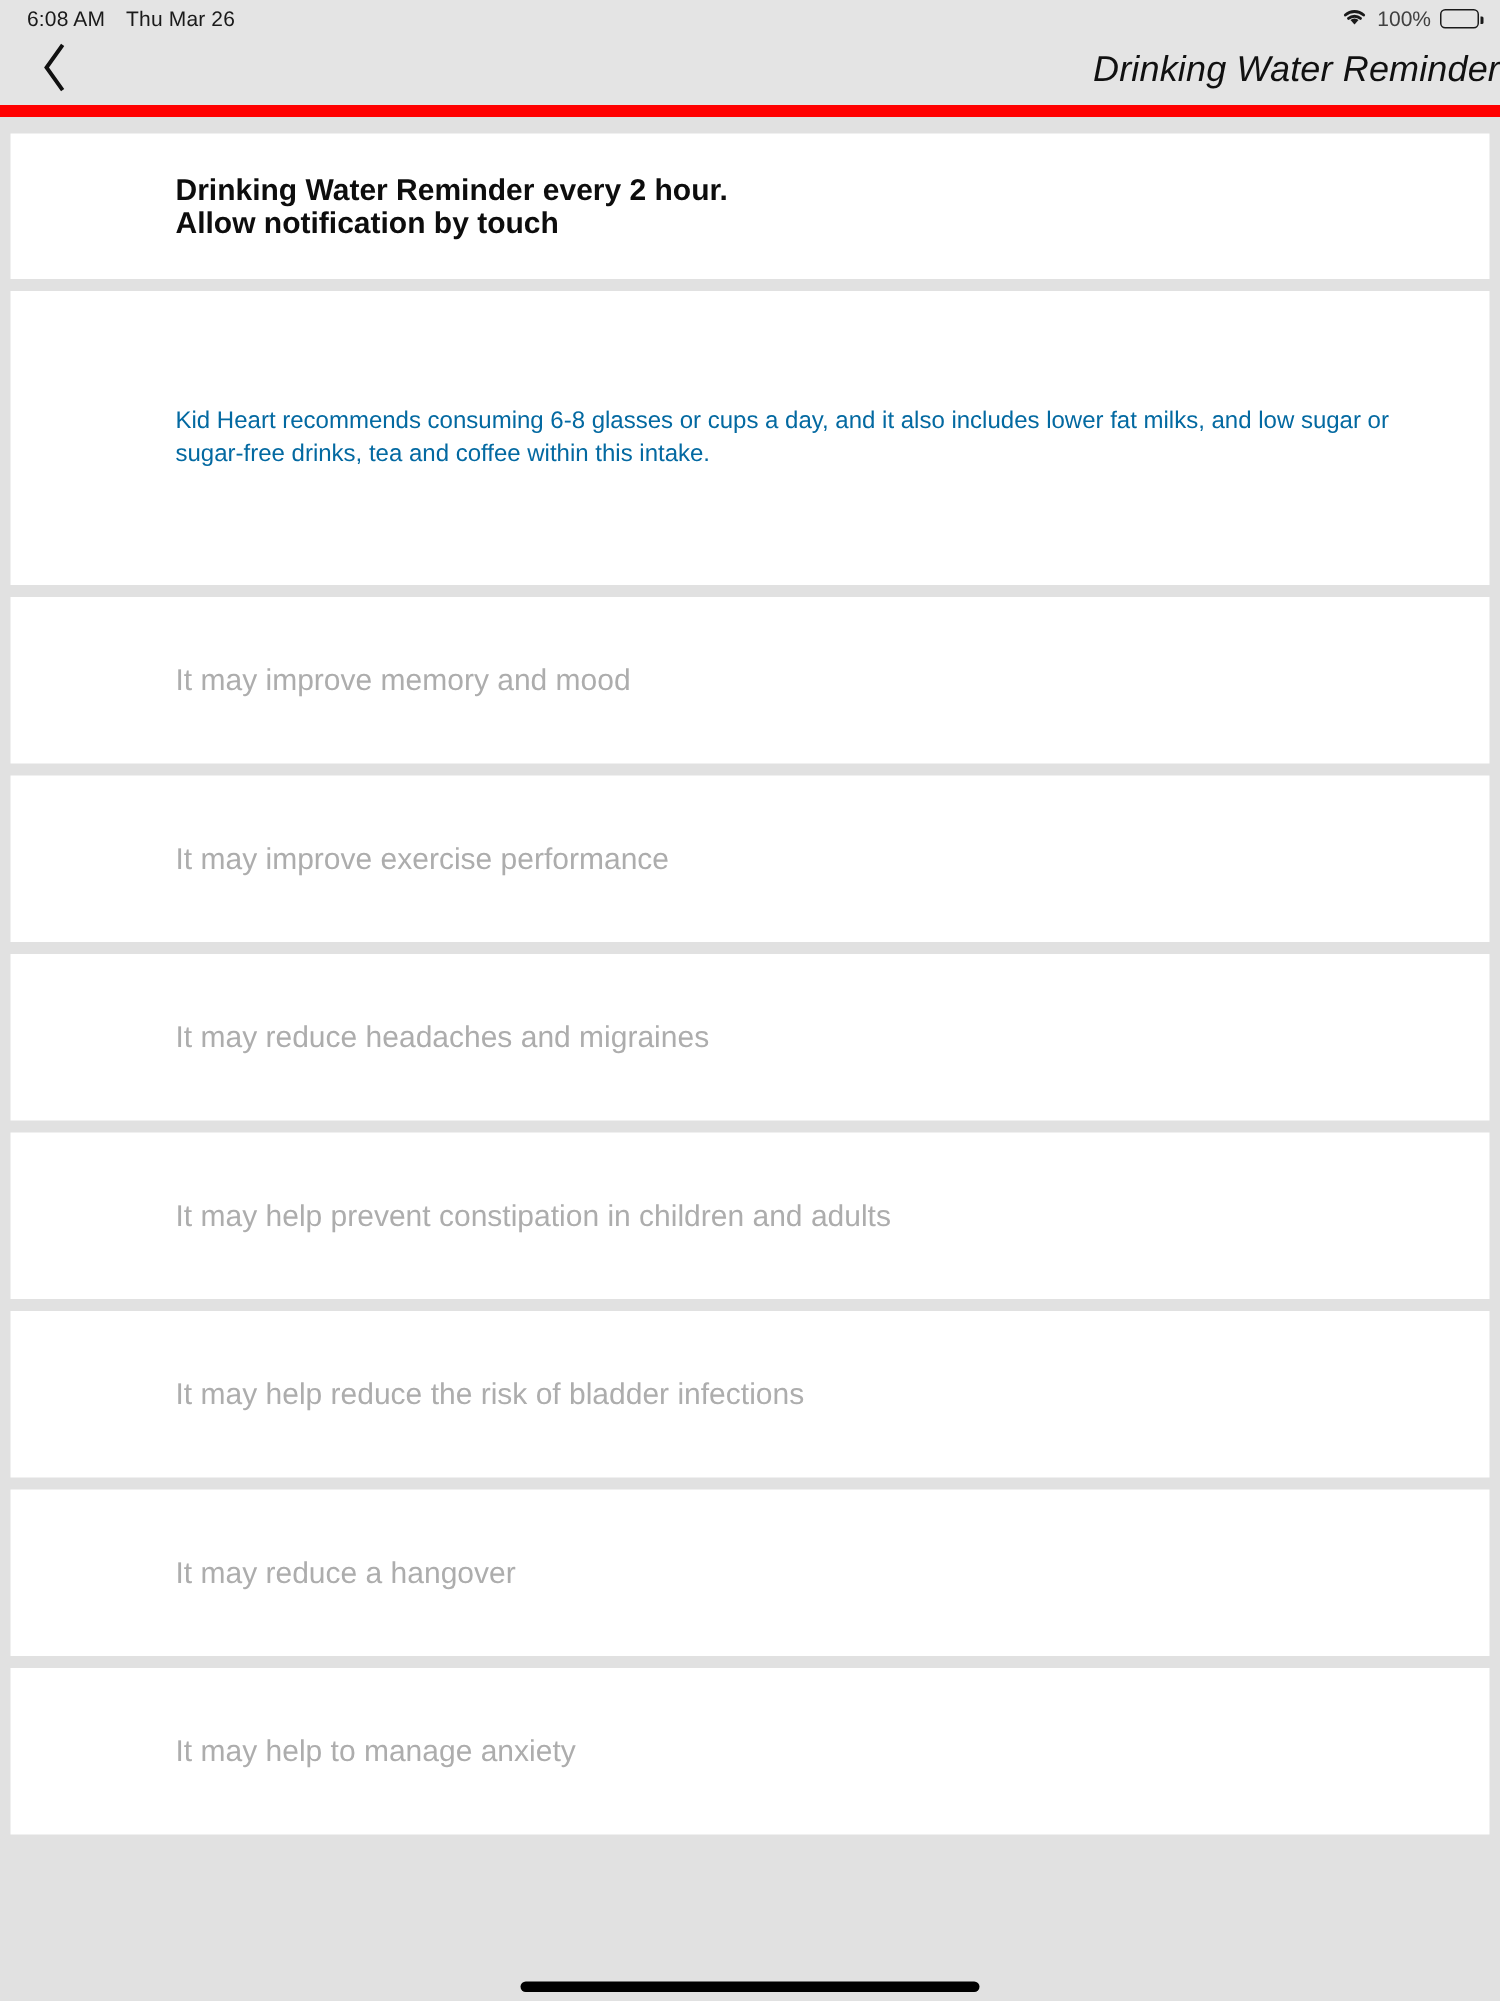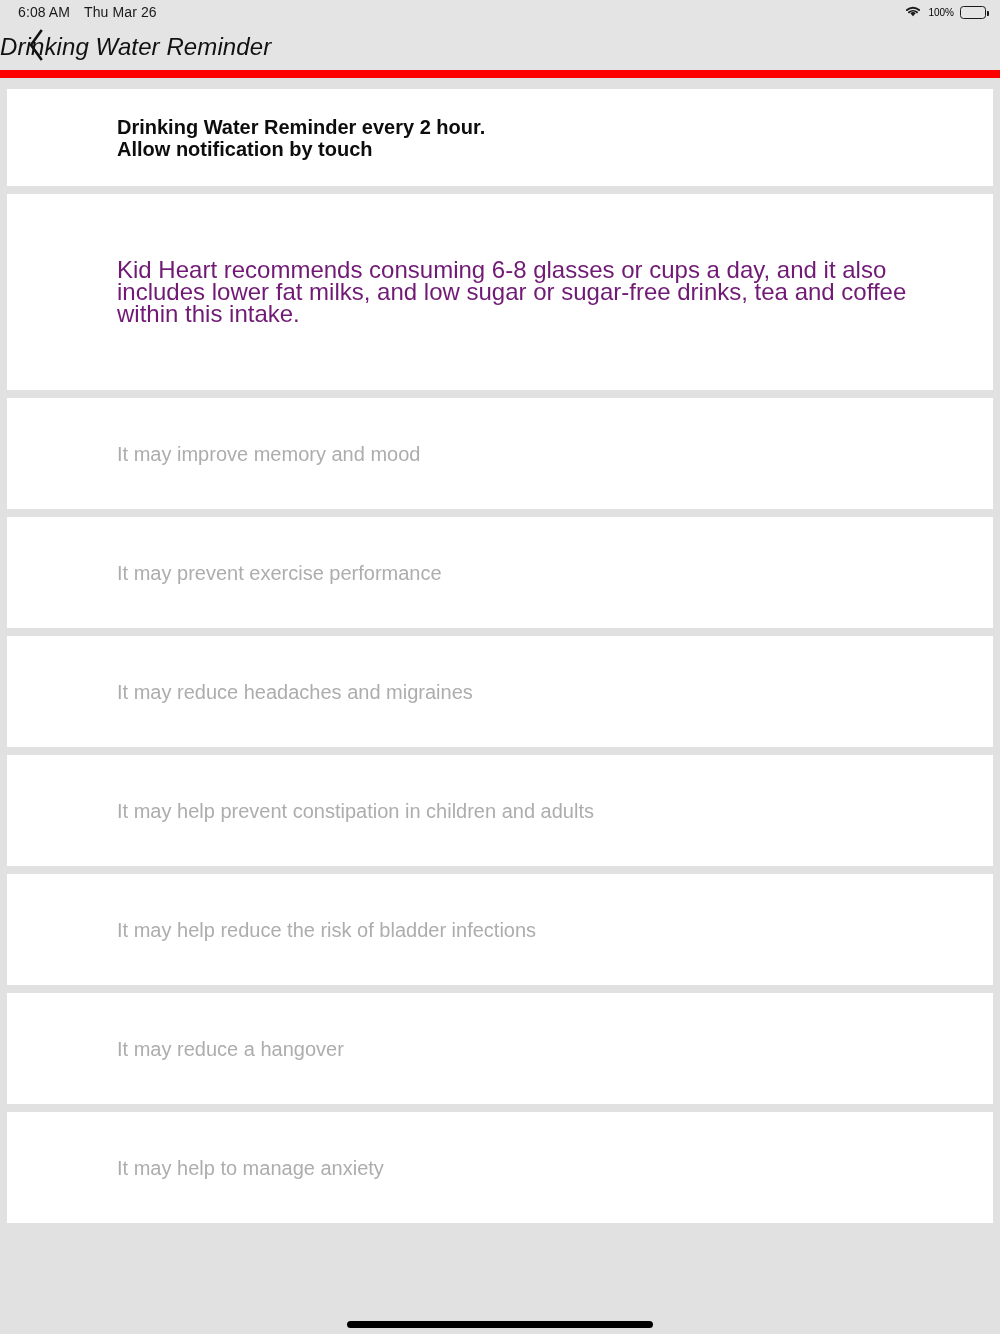--- a/index.html
+++ b/index.html
@@ -31,22 +31,22 @@
     align-items: center;
     gap: 14px;
     font-size: 14px;
     color: #1a1a1a;
     letter-spacing: 0.1px;
   }
   .status-right {
     display: flex;
     align-items: center;
     gap: 6px;
-    font-size: 10px;
-    color: #000000;
+    font-size: 14px;
+    color: #404040;
   }
   .wifi-icon { display: block; }
   .battery-icon {
     width: 26px;
     height: 13px;
     border: 1.6px solid #1a1a1a;
     border-radius: 3.5px;
     position: relative;
     box-sizing: border-box;
     padding: 1.4px;
@@ -82,21 +82,21 @@
     top: 0;
     bottom: 0;
     width: 44px;
     display: flex;
     align-items: center;
     justify-content: center;
     cursor: pointer;
   }
   .nav-title {
     width: 100%;
-    text-align: left;
+    text-align: right;
     font-size: 24px;
     font-style: italic;
     color: #111111;
     letter-spacing: 0.1px;
   }
   .red-bar {
     height: 8px;
     background: #ff0000;
     width: 100%;
   }
@@ -131,22 +131,22 @@
     font-weight: bold;
     color: #0d0d0d;
     line-height: 22px;
   }
   .card-intro {
     height: 196px;
     padding-left: 110px;
     padding-right: 50px;
   }
   .card-intro .intro-text {
-    font-size: 24px;
-    color: #701a75;
+    font-size: 16px;
+    color: #0369a1;
     line-height: 22px;
   }
   .card-item {
     height: 111px;
     padding-left: 110px;
     padding-right: 40px;
   }
   .card-item .item-text {
     font-size: 20px;
     color: #adadad;
@@ -209,21 +209,21 @@
   </div>
 
   <div class="card card-intro">
     <div class="intro-text">Kid Heart recommends consuming 6-8 glasses or cups a day, and it also includes lower fat milks, and low sugar or sugar-free drinks, tea and coffee within this intake.</div>
   </div>
 
   <div class="card card-item">
     <div class="item-text">It may improve memory and mood</div>
   </div>
   <div class="card card-item">
-    <div class="item-text">It may prevent exercise performance</div>
+    <div class="item-text">It may improve exercise performance</div>
   </div>
   <div class="card card-item">
     <div class="item-text">It may reduce headaches and migraines</div>
   </div>
   <div class="card card-item">
     <div class="item-text">It may help prevent constipation in children and adults</div>
   </div>
   <div class="card card-item">
     <div class="item-text">It may help reduce the risk of bladder infections</div>
   </div>

